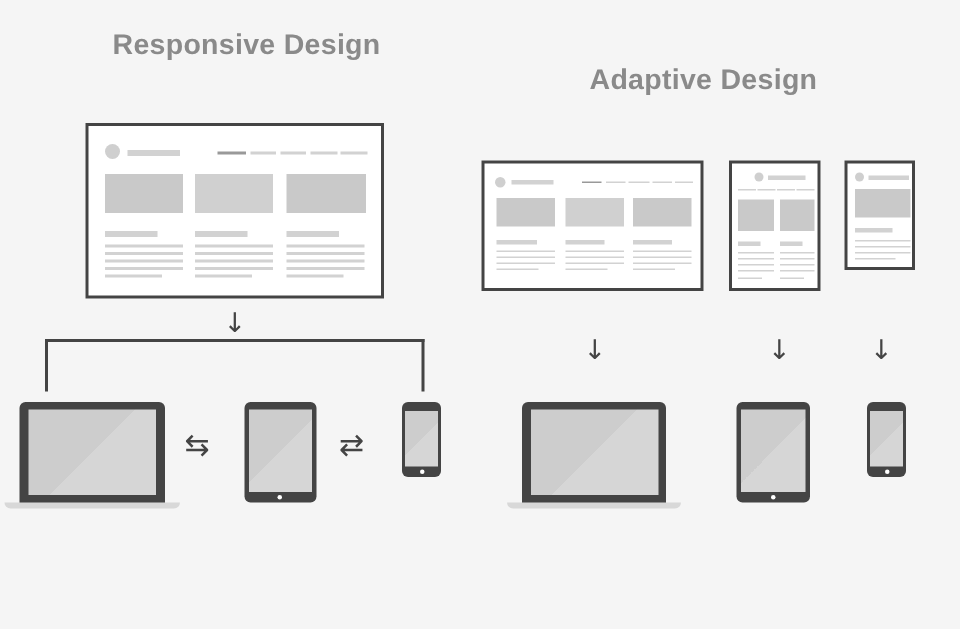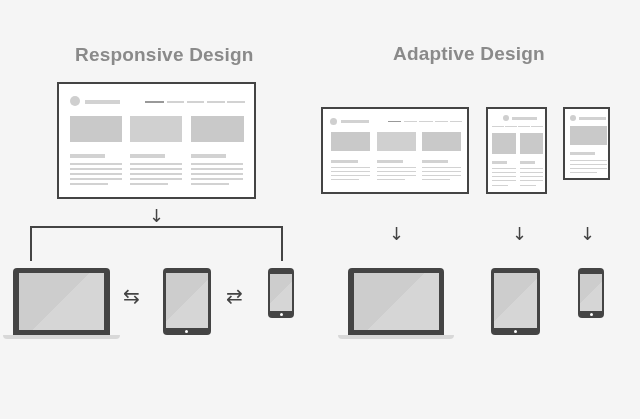--- a/index.html
+++ b/index.html
@@ -12,21 +12,21 @@
   .line{position:absolute;background:#444;}
   .arrow{position:absolute;color:#444;font-size:18px;line-height:18px;font-family:"DejaVu Sans",sans-serif;}
   .dev{position:absolute;background:#444;border-radius:4px;}
   .scr{position:absolute;background:linear-gradient(135deg,#cdcdcd 0%,#cdcdcd 50%,#d6d6d6 50%,#d6d6d6 100%);}
   .btn{position:absolute;background:#fff;border-radius:50%;}
   .base{position:absolute;background:#d8d8d8;border-radius:0 0 4px 4px;}
 </style>
 </head>
 <body>
 
-<div class="title" style="left:75px;top:44px;">Responsive Design</div>
+<div class="title" style="left:75px;top:20px;">Responsive Design</div>
 <div class="title" style="left:393px;top:43px;">Adaptive Design</div>
 
 <div class="frame" style="left:57px;top:82px;width:199px;height:117px;">
   <div class="circ" style="left:11px;top:12px;width:10px;height:10px;"></div>
   <div class="gl" style="left:26px;top:16px;width:35px;height:4px;"></div>
   <div class="g" style="left:86px;top:17px;width:19px;height:2px;background:#999;"></div>
   <div class="gl" style="left:108px;top:17px;width:17px;height:2px;"></div>
   <div class="gl" style="left:128px;top:17px;width:17px;height:2px;"></div>
   <div class="gl" style="left:148px;top:17px;width:18px;height:2px;"></div>
   <div class="gl" style="left:168px;top:17px;width:18px;height:2px;"></div>

